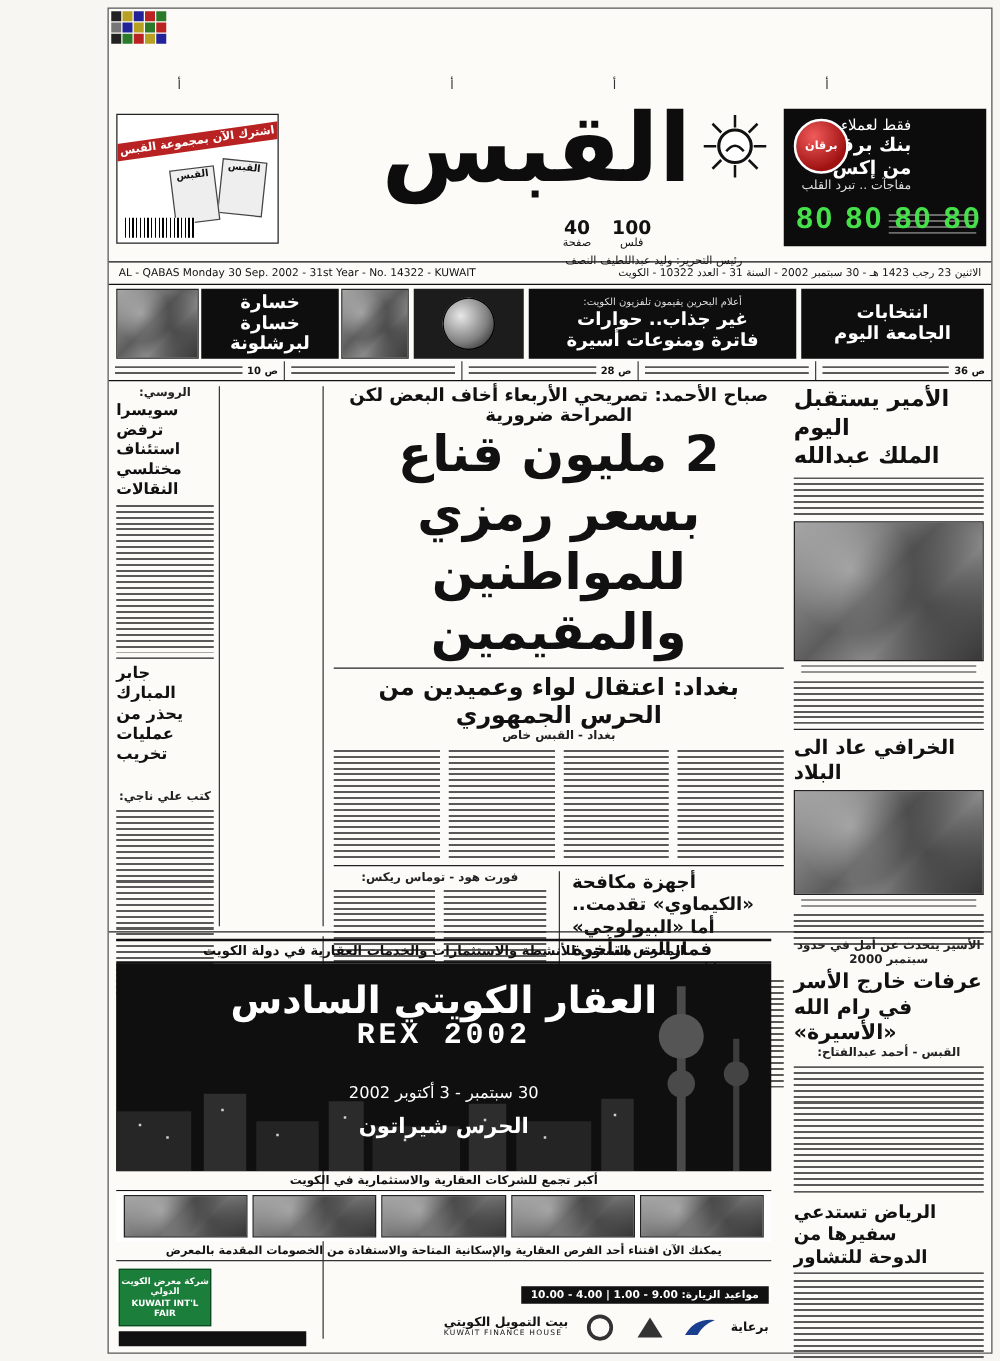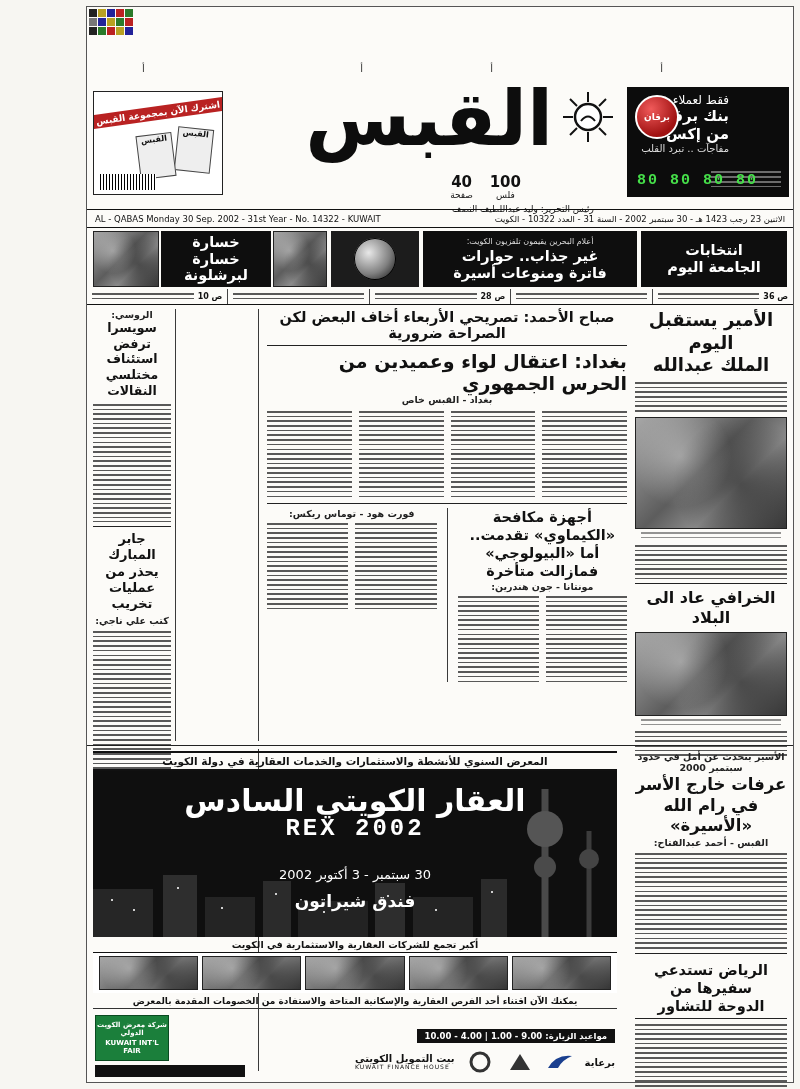--- a/index.html
+++ b/index.html
@@ -41,43 +41,43 @@
   .minipaper{position:absolute;width:34px;height:42px;background:#eee;border:1px solid #444;font-size:8px;font-weight:bold;text-align:center;color:#111;}
   .barcode{position:absolute;bottom:4px;left:6px;width:56px;height:16px;background:repeating-linear-gradient(to right,#000 0 1px,#fff 1px 3px,#000 3px 4px,#fff 4px 6px);}
   .burgan{position:absolute;top:80px;left:540px;right:4px;height:110px;background:#0c0c0c;color:#fff;padding:6px 8px;box-sizing:border-box;}
   .burgan .l1{font-size:12px;}
   .burgan .l2{font-size:15px;font-weight:bold;}
   .burgan .l3{font-size:10px;color:#ddd;}
   .seal{position:absolute;left:8px;top:8px;width:40px;height:40px;border-radius:50%;
         background:radial-gradient(circle at 35% 30%,#f05a5a,#a01212 70%);
         border:2px solid #fff;color:#fff;font-size:9px;font-weight:bold;
         display:flex;align-items:center;justify-content:center;}
-  .phone{position:absolute;left:10px;bottom:8px;font-family:Liberation Mono, monospace;
-         color:#46e04a;font-size:15px;font-weight:bold;letter-spacing:2px;direction:ltr;}
+  .phone{position:absolute;left:10px;bottom:8px;font-family:Liberation Sans, sans-serif;
+         color:#46e04a;font-size:24px;font-weight:bold;letter-spacing:2px;direction:ltr;}
   .colorgrid{position:absolute;top:2px;left:2px;display:grid;grid-template-columns:repeat(5,8px);grid-auto-rows:8px;gap:1px;}
   .colorgrid span{display:block;}
   .datebar{position:absolute;top:202px;left:0;right:0;height:17px;border-top:1.5px solid #111;border-bottom:1.5px solid #111;
            display:flex;justify-content:space-between;align-items:center;padding:0 8px;font-size:8.5px;}
   
   .tease{position:absolute;top:224px;height:56px;background:#0e0e0e;color:#fff;display:flex;flex-direction:column;justify-content:center;box-sizing:border-box;}
   .tease .tl{font-size:14.5px;font-weight:bold;text-align:center;line-height:1.15;}
   .tease .kick{font-size:8px;color:#ddd;text-align:center;margin-bottom:2px;}
   .globebox{position:absolute;top:224px;height:56px;background:#1c1c1c;display:flex;align-items:center;justify-content:center;}
   .globe{width:42px;height:42px;border-radius:50%;background:radial-gradient(circle at 35% 35%,#e8e8e8,#808080 55%,#2e2e2e 85%);box-shadow:0 0 0 1px #000 inset;}
   .substrip{position:absolute;top:282px;left:0;right:0;height:15px;border-bottom:1.5px solid #111;display:flex;}
   .substrip .cell{flex:1;border-left:1px solid #444;display:flex;align-items:center;gap:4px;padding:2px 5px;}
   .substrip .cell:last-child{border-left:none;}
   .substrip .pg{font-size:8px;font-weight:bold;white-space:nowrap;}
   .substrip .ft{height:7px;flex:1;}
   
   .headline-kicker{font-size:14.5px;font-weight:bold;text-align:center;}
   .headline{font-size:40px;font-weight:900;text-align:center;line-height:1.18;letter-spacing:-1px;}
-  .subhead{font-size:19px;font-weight:bold;}
+  .subhead{font-size:19px;font-weight:bold;text-align:center;}
   .byline{font-size:9.5px;font-weight:bold;text-align:center;color:#222;}
-  .sidehead{font-weight:bold;text-align:center;line-height:1.25;}
+  .sidehead{font-weight:bold;text-align:left;line-height:1.25;}
   
   .expo-top{height:16px;border-top:2.5px solid #111;border-bottom:2.5px solid #111;display:flex;align-items:center;justify-content:center;font-size:10.5px;font-weight:bold;}
   .expo-sky{position:relative;height:166px;background:#101010;overflow:hidden;}
   .expo-sky .ovl{position:absolute;left:0;right:0;color:#fff;text-align:center;z-index:2;}
   .expo-caption{height:15px;border-bottom:1.5px solid #111;display:flex;align-items:center;justify-content:center;font-size:9.5px;font-weight:bold;}
   .expo-photos{height:40px;display:flex;gap:4px;padding:3px 6px;box-sizing:border-box;background:#fff;}
   .expo-photos .photo{flex:1;}
   .expo-offer{height:15px;display:flex;align-items:center;justify-content:center;font-size:9px;font-weight:bold;border-bottom:1px solid #333;}
   .timesbar{background:#111;color:#fff;font-size:8.5px;font-weight:bold;padding:2px 8px;display:inline-block;}
   .kif{width:72px;height:44px;background:#1b7f3b;color:#fff;text-align:center;font-size:7px;font-weight:bold;display:flex;flex-direction:column;justify-content:center;gap:2px;border:1px solid #0a4a20;}
@@ -221,20 +221,23 @@
     <div class="ft" style="height:34px;margin-top:4px"></div>
     <hr class="hrule">
     <div class="sidehead" style="font-size:16px">الخرافي عاد الى البلاد</div>
     <div class="photo" style="height:82px;margin-top:4px"></div>
     <div class="ft light" style="height:9px;margin:3px 6px"></div>
     <div class="ft" style="height:26px;margin-top:3px"></div>
   </div>
 
   <div class="abs" style="top:302px;right:166px;width:360px;left:96px">
     <div class="headline-kicker">صباح الأحمد: تصريحي الأربعاء أخاف البعض لكن الصراحة ضرورية</div>
+    <div class="headline">
+      <span>2 مليون قناع بسعر رمزي</span><br><span>للمواطنين والمقيمين</span>
+    </div>
     <hr class="hrule">
     <div class="subhead">بغداد: اعتقال لواء وعميدين من الحرس الجمهوري</div>
     <div class="byline">بغداد - القبس خاص</div>
     <div class="cols" style="margin-top:6px">
       <div class="ft" style="height:88px"></div>
       <div class="ft" style="height:88px"></div>
       <div class="ft" style="height:88px"></div>
       <div class="ft" style="height:88px"></div>
     </div>
     <hr class="hrule">
@@ -263,21 +266,21 @@
   <div class="abs" style="top:302px;left:6px;width:78px">
     <div class="byline">الروسي:</div>
     <div class="sidehead" style="font-size:12.5px">
       <span>سويسرا ترفض</span><br><span>استئناف</span><br><span>مختلسي النقالات</span>
     </div>
     <div class="ft" style="height:118px;margin-top:6px"></div>
     <hr class="hrule">
     <div class="sidehead" style="font-size:13px">
       <span>جابر المبارك</span><br><span>يحذر من</span><br><span>عمليات تخريب</span>
     </div>
-    <div class="byline" style="margin-top:3px">كتب علي ناجي:</div>
+    <div class="byline" style="margin-top:20px">كتب علي ناجي:</div>
     <div class="ft" style="height:150px;margin-top:5px"></div>
   </div>
 
   <div class="abs" style="top:738px;left:0;right:0;border-top:1.5px solid #222"></div>
 
   <div class="abs" style="top:744px;right:6px;width:152px">
     <div class="byline">الأسير يتحدث عن أمل في حدود سبتمبر 2000</div>
     <div class="sidehead" style="font-size:16.5px;margin-top:2px">
       <span>عرفات خارج الأسر</span><br><span>في رام الله «الأسيرة»</span>
     </div>
@@ -317,21 +320,21 @@
           <rect x="182" y="122" width="2" height="2"></rect>
             <rect x="230" y="140" width="2" height="2"></rect>
           <rect x="294" y="124" width="2" height="2"></rect>
             <rect x="342" y="138" width="2" height="2"></rect>
           <rect x="398" y="120" width="2" height="2"></rect>
         </g>
       </svg>
       <div class="ovl" style="top:12px;font-size:30px;font-weight:900">العقار الكويتي السادس</div>
       <div class="ovl ltr" style="top:44px;font-size:24px;font-weight:bold;font-family:Liberation Mono, monospace;letter-spacing:3px">REX 2002</div>
       <div class="ovl" style="top:96px;font-size:13px">30 سبتمبر - 3 أكتوبر 2002</div>
-      <div class="ovl" style="top:120px;font-size:17px;font-weight:bold">فندق شيراتون</div>
+      <div class="ovl" style="top:120px;font-size:17px;font-weight:bold">الحرس شيراتون</div>
     </div>
 
     <div class="expo-caption">أكبر تجمع للشركات العقارية والاستثمارية في الكويت</div>
 
     <div class="expo-photos">
       <div class="photo"></div>
       <div class="photo"></div>
       <div class="photo"></div>
       <div class="photo"></div>
       <div class="photo"></div>

